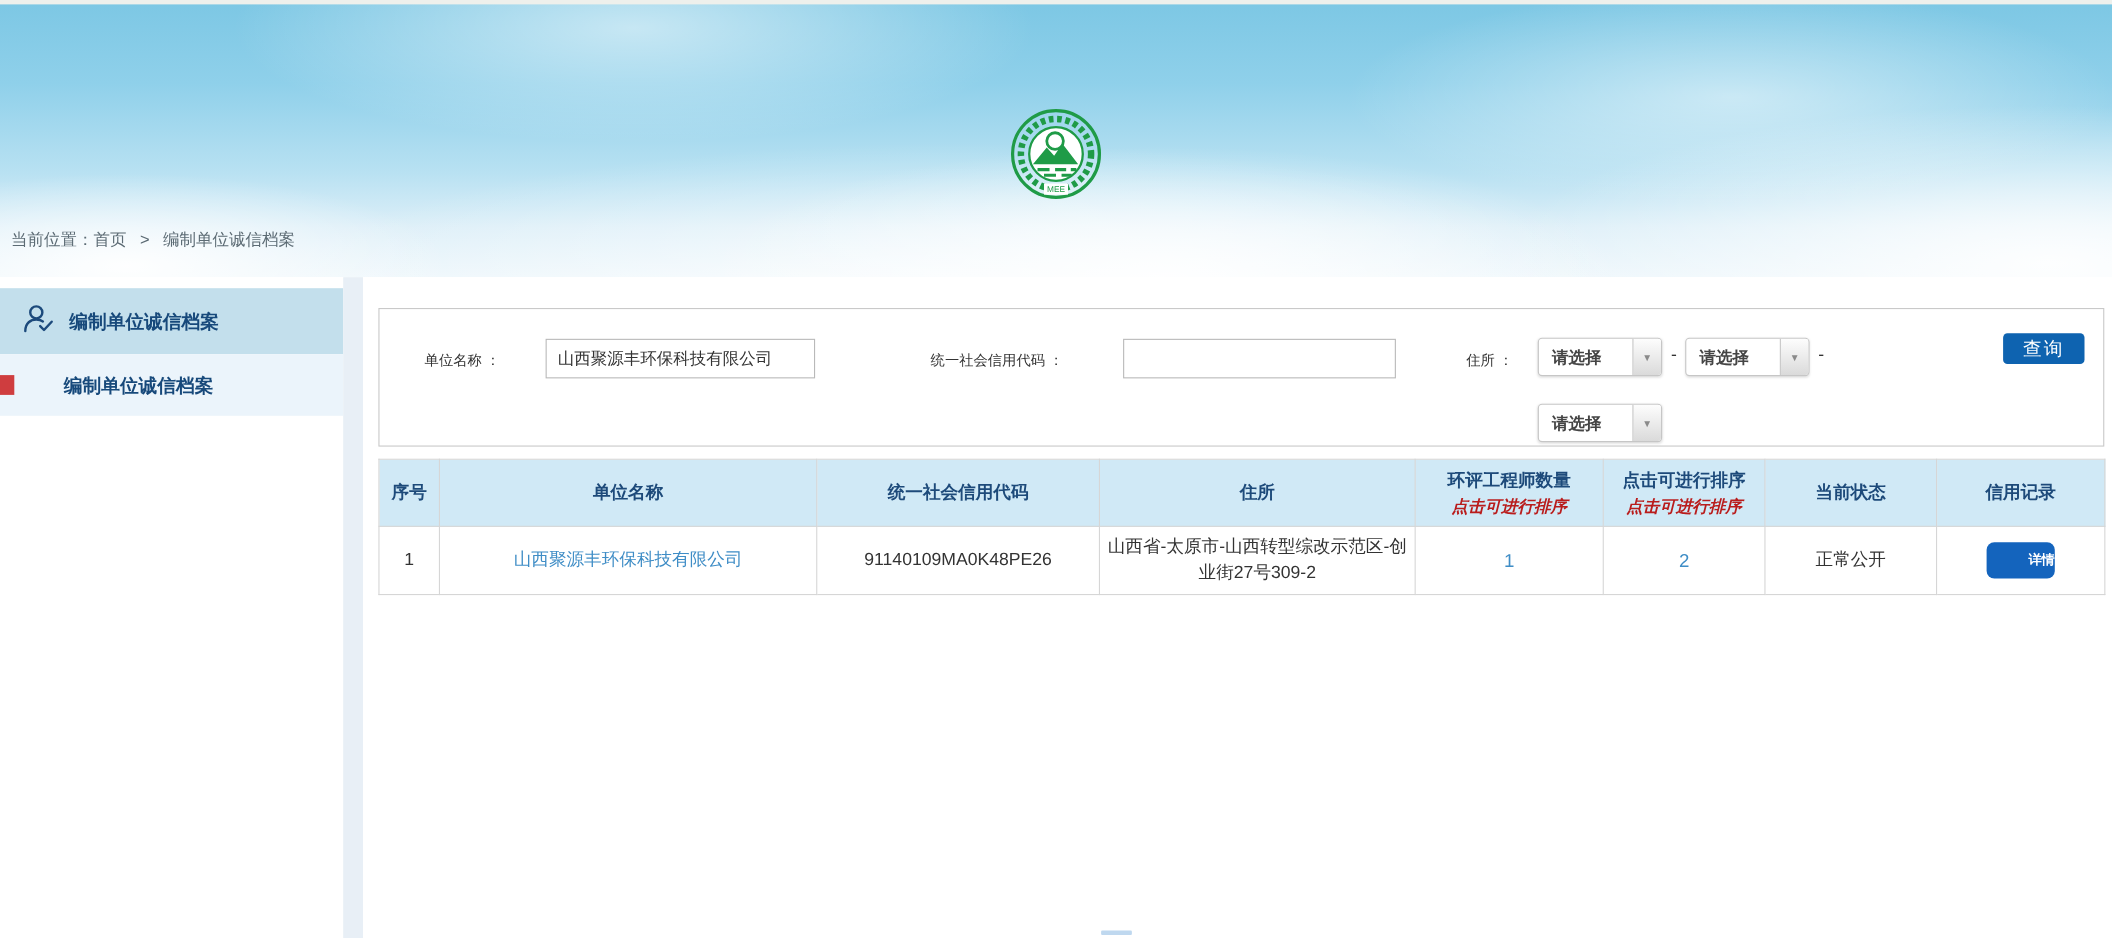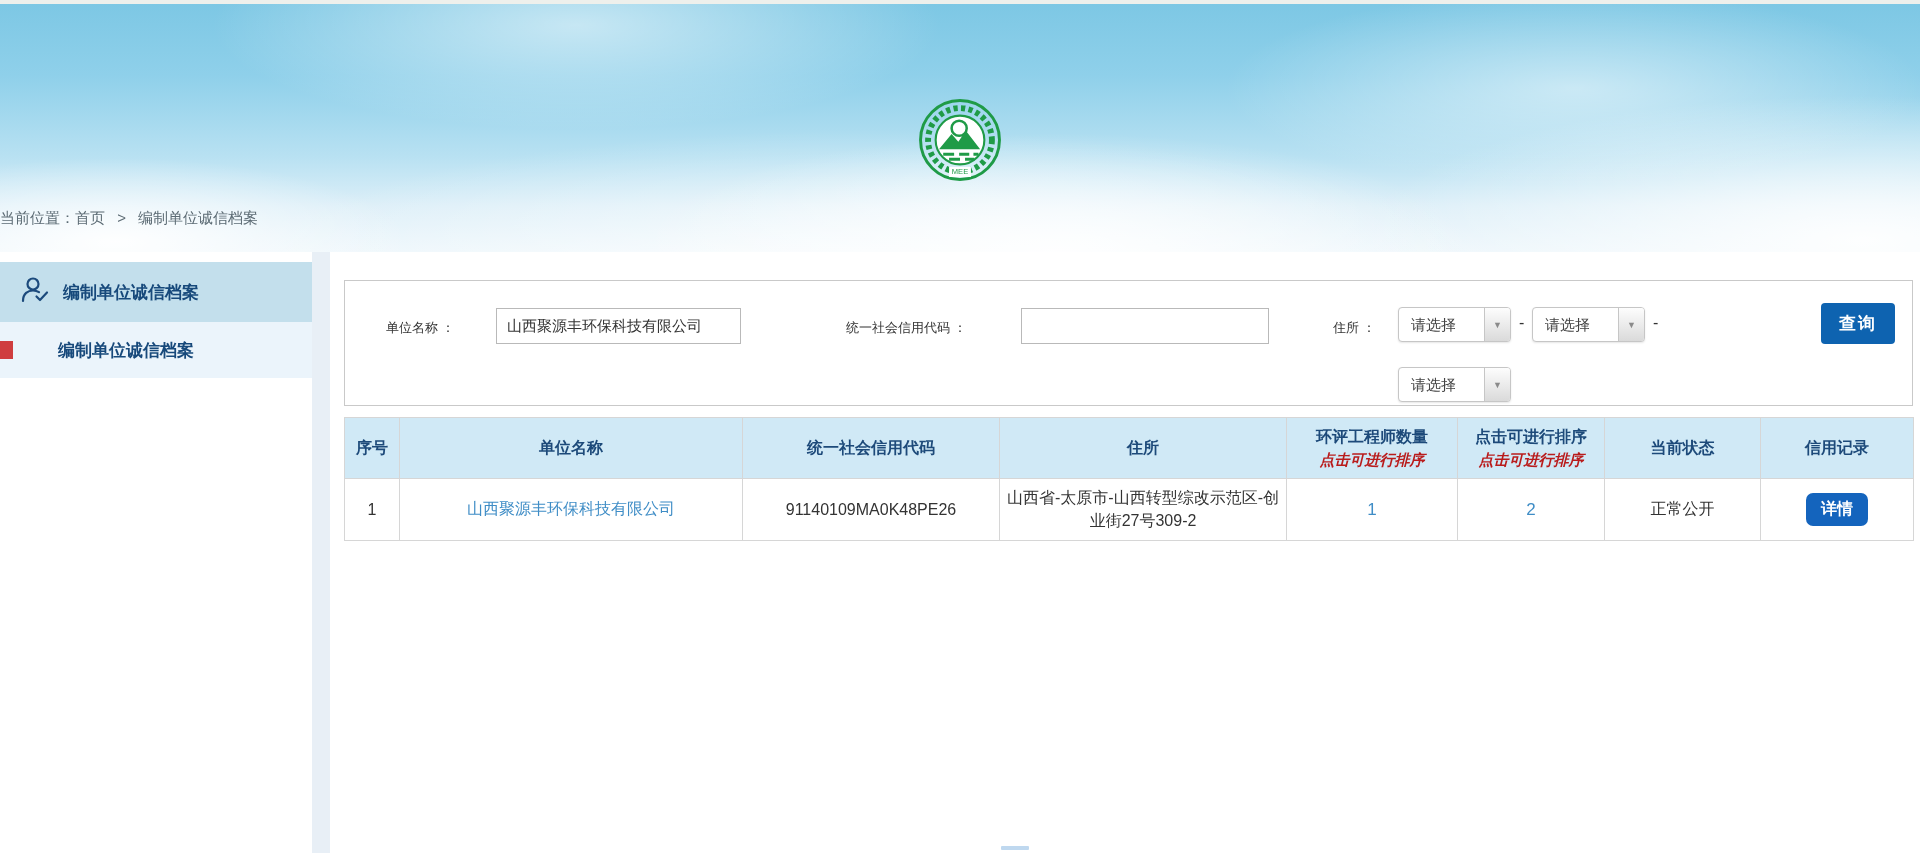--- a/index.html
+++ b/index.html
@@ -16,21 +16,21 @@
       radial-gradient(ellipse 500px 140px at 82% 35%, rgba(255,255,255,.5) 0%, rgba(255,255,255,0) 70%),
       radial-gradient(ellipse 700px 200px at 97% 95%, rgba(255,255,255,.92) 0%, rgba(255,255,255,0) 72%),
       radial-gradient(ellipse 900px 230px at 45% 120%, rgba(255,255,255,.85) 0%, rgba(255,255,255,0) 75%),
       linear-gradient(#7cc7e4 0%, #8fd0ea 30%, #b8e1f2 62%, #ddeff8 82%, #ecf6fb 100%);
   }
   .banner-top-strip { position:absolute; left:0; top:0; width:1920px; height:4px; background:#eef0ec; }
   .brand { position:absolute; left:50%; top:98px; transform:translateX(-50%);
            display:flex; align-items:center; gap:30px; }
   .brand-title { font-size:52px; font-weight:bold; color:#1c3e7c; letter-spacing:11px;
                  white-space:nowrap; text-shadow:0 1px 0 rgba(255,255,255,.4); }
-  .breadcrumb { position:absolute; left:0; top:209px; font-size:15px; color:#5c6b74; }
+  .breadcrumb { position:absolute; left:10px; top:209px; font-size:15px; color:#5c6b74; }
   .breadcrumb .crumb-sep { margin:0 8px; }
   .breadcrumb .crumb-link { cursor:pointer; }
 
   
   .content { position:absolute; left:0; top:252px; width:1920px; height:601px; background:#ffffff; }
 
   .sidebar { position:absolute; left:0; top:10px; width:312px; }
   .sb-header { height:60px; background:#c3dfec; display:flex; align-items:center; padding-left:20px; cursor:pointer; }
   .sb-header-label { margin-left:13px; font-size:17px; font-weight:bold; color:#17497b; }
   .sb-item { position:relative; height:56px; background:#ebf4fb; display:flex; align-items:center; cursor:pointer; }
@@ -42,42 +42,42 @@
   .main { position:absolute; left:330px; top:0; width:1590px; height:601px; background:#ffffff; }
 
   
   .search-panel { position:absolute; left:14px; top:28px; width:1569px; height:126px;
                   background:#ffffff; border:1px solid #c9c9c9; }
   .fld-label { position:absolute; font-size:13px; color:#333; white-space:nowrap; }
   .txt-input { position:absolute; height:36px; border:1px solid #b9b9b9; background:#fff;
                font-size:15px; color:#333; padding:0 10px; font-family:"Liberation Sans", sans-serif; }
   .select { position:absolute; height:35px; width:113px; display:flex; border:1px solid #c6c6c6;
             border-radius:4px; background:#fff; overflow:hidden; box-shadow:0 1px 2px rgba(0,0,0,.10); cursor:pointer; }
-  .select-text { flex:1; padding:8px 0 0 12px; font-size:15px; color:#444; }
+  .select-text { flex:1; padding:8px 0 0 12px; font-size:15px; color:#444;font-weight:bold; }
   .select-arrow { width:26px; background:linear-gradient(#fdfdfd,#dadada); border-left:1px solid #c6c6c6;
                   color:#8a8a8a; font-size:9px; display:flex; align-items:center; justify-content:center; }
   .dash { position:absolute; font-size:16px; color:#333; }
-  .query-btn { position:absolute; left:1476px; top:22px; width:74px; height:41px; border:none; border-radius:4px;
-               background:#0e63b0; color:#fff; font-size:17px; font-weight:bold; cursor:pointer; letter-spacing:2px;
+  .query-btn { position:absolute; left:1476px; top:22px; width:74px; height:28px; border:none; border-radius:4px;
+               background:#0e63b0; color:#fff; font-size:17px; font-weight:normal; cursor:pointer; letter-spacing:2px;
                font-family:"Liberation Sans", sans-serif; }
 
   
   .result-table { position:absolute; left:14px; top:165px; width:1569px; border-collapse:collapse; table-layout:fixed; }
   .result-table th, .result-table td { border:1px solid #d6d6d6; text-align:center; vertical-align:middle; }
   .result-table th { height:61px; background:#d0e9f6; color:#1d4a7a; font-size:16px; font-weight:bold; }
   .result-table td { height:62px; background:#ffffff; font-size:16px; color:#333; }
   .sort-hint { color:#b91c1c; font-size:15px; font-weight:bold; margin-top:3px;font-style:italic; }
   .th-sortable { cursor:pointer; }
   .cell-link { color:#3f8dc6; cursor:pointer; text-decoration:none; }
   .cell-code { font-size:17px; color:#333; }
   .cell-index { font-size:17px; }
   .cell-count { font-size:17px; color:#3f8dc6; cursor:pointer; }
   .cell-address { font-size:15px; line-height:1.4; padding:0 2px; }
   .detail-btn { width:62px; height:33px; border:none; border-radius:7px; background:#1464bd; color:#fff;
-                font-size:16px; font-weight:bold; cursor:pointer; font-family:"Liberation Sans", sans-serif; }
+                font-size:12px; font-weight:bold; cursor:pointer; font-family:"Liberation Sans", sans-serif;text-align:right; }
 
   .bottom-artifact { position:absolute; left:1001px; top:846px; width:28px; height:4px;
                      background:#a9cbe9; opacity:.75; border-radius:1px; }
 </style>
 </head>
 <body>
 
 <div class="page">
 
   <div class="banner">

